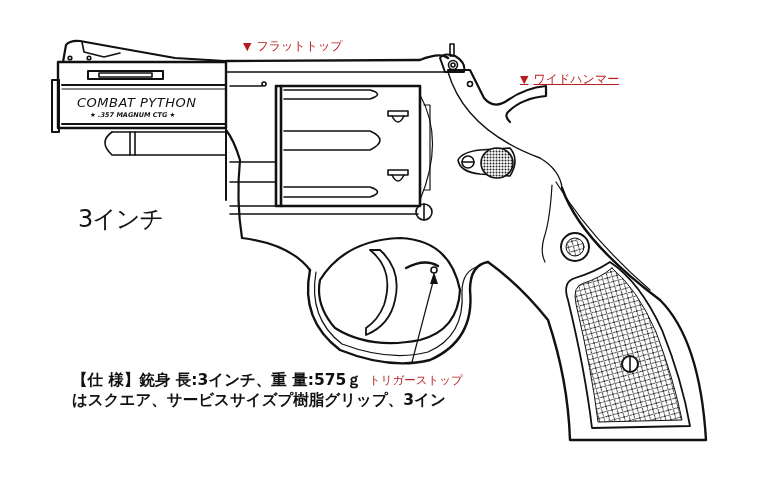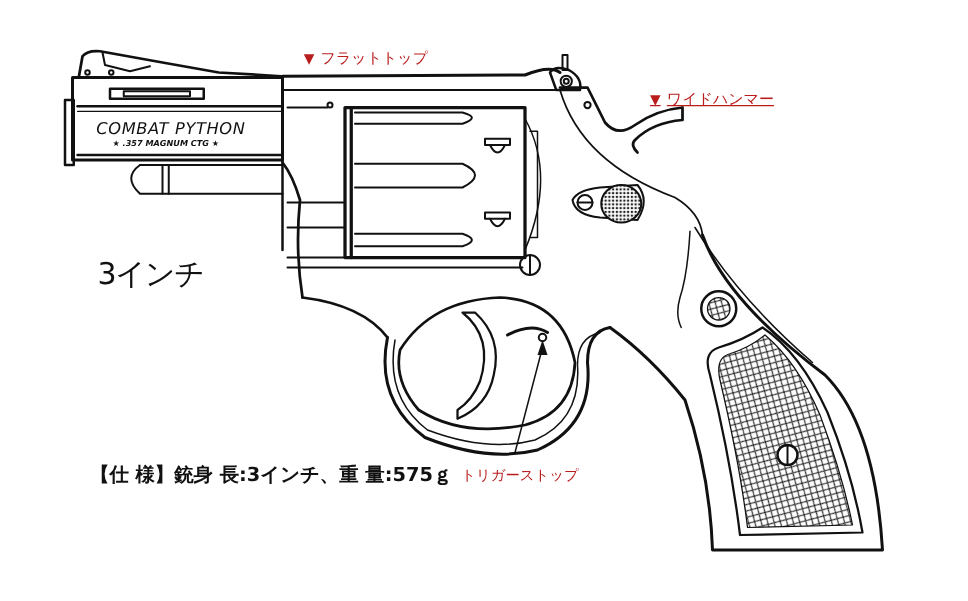--- a/index.html
+++ b/index.html
@@ -129,15 +129,16 @@
   <div class="label" style="left:520px; top:71px;text-decoration:underline;">
     <span class="tri">▼</span><span>ワイドハンマー</span>
   </div>
 
   <div class="label" style="left:369px; top:373px; font-size:11.5px;">トリガーストップ</div>
 
   <div class="barrel-len">3インチ</div>
 
   <div class="spec">
     <div>【仕 様】銃身 長:3インチ、重 量:575ｇ</div>
+    <div>はスクエア、サービスサイズプ樹脂グリップ、3イン</div>
   </div>
 
 </div>
 
 </body></html>

